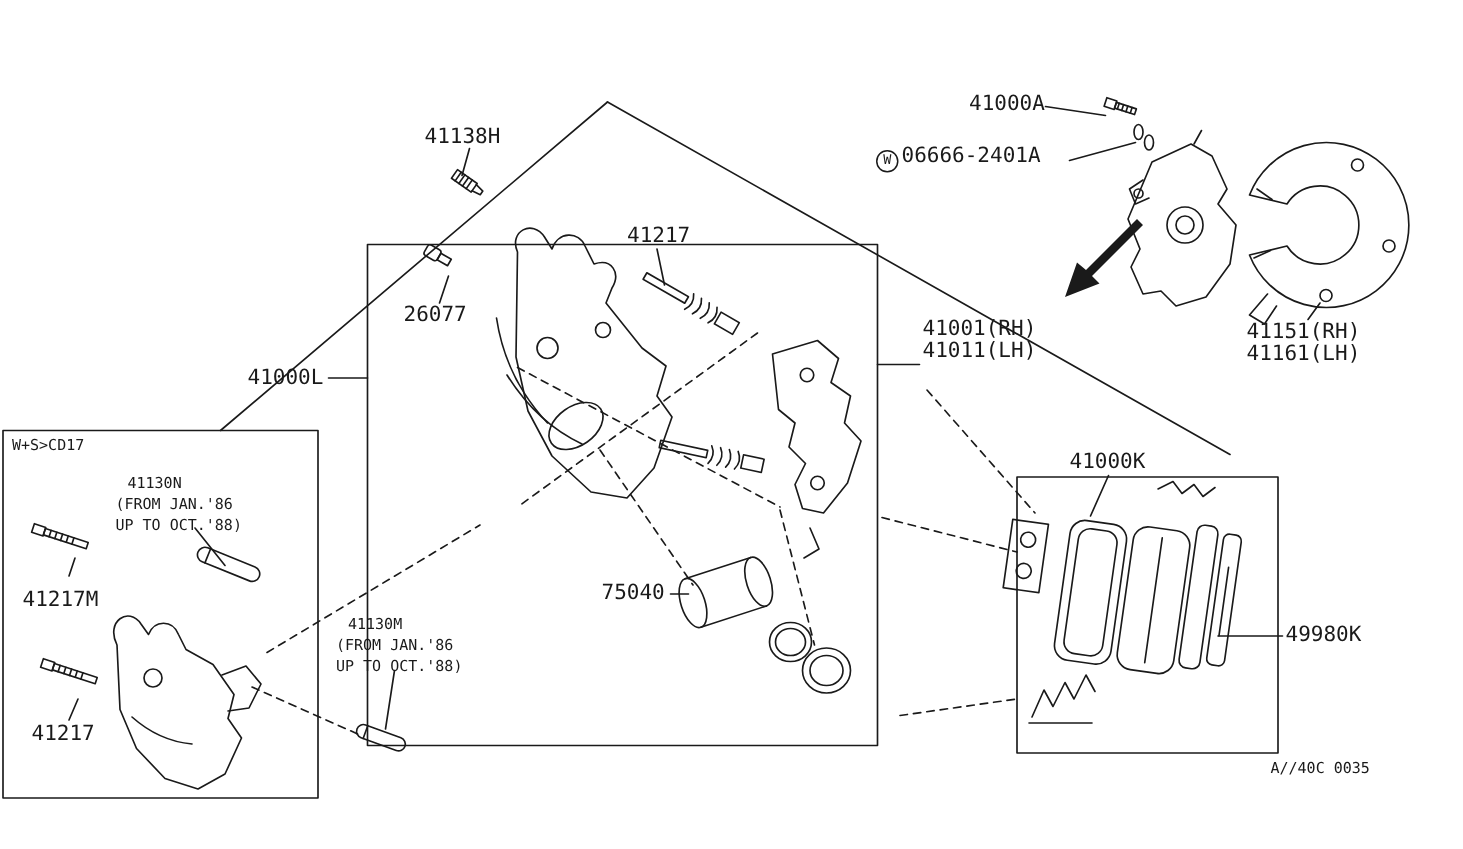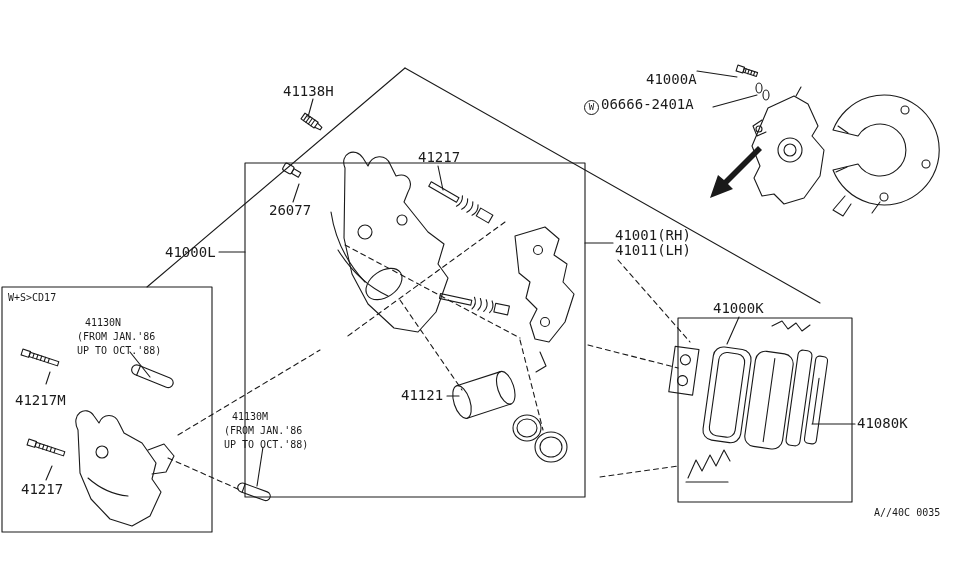--- a/index.html
+++ b/index.html
@@ -195,51 +195,55 @@
         <g transform="translate(238,486) rotate(20)">
           <rect x="0" y="-4.5" width="34" height="9" rx="4.5"></rect>
           <path d="M6,-4.5 V4.5"></path>
         </g>
       </g>
 
     </g>
   </svg>
 
   <div class="lbl" style="left:283px;top:84px">41138H</div>
-  <div class="lbl" style="left:646px;top:72px">41000A</div>
+  <div class="lbl" style="left:646px;top:62px">41000A</div>
 
   <div class="lbl" style="left:584px;top:97px">
     <span class="circ">W</span><span>06666-2401A</span>
   </div>
 
   <div class="lbl" style="left:418px;top:150px">41217</div>
   <div class="lbl" style="left:269px;top:203px">26077</div>
   <div class="lbl" style="left:165px;top:245px">41000L</div>
 
-  <div class="lbl" style="left:615px;top:228px">
+  <div class="lbl" style="left:615px;top:212px">
     <div>41001(RH)</div>
     <div>41011(LH)</div>
   </div>
 
+  <div class="lbl" style="left:831px;top:214px">
+    <div>41151(RH)</div>
+    <div>41161(LH)</div>
+  </div>
 
   <div class="lbl small" style="left:8px;top:291px">W+S&gt;CD17</div>
 
   <div class="lbl small" style="left:77px;top:316px">
     <div style="padding-left:8px">41130N</div>
     <div>(FROM JAN.'86</div>
     <div>UP TO OCT.'88)</div>
   </div>
 
   <div class="lbl" style="left:15px;top:393px">41217M</div>
 
   <div class="lbl small" style="left:224px;top:410px">
     <div style="padding-left:8px">41130M</div>
     <div>(FROM JAN.'86</div>
     <div>UP TO OCT.'88)</div>
   </div>
 
   <div class="lbl" style="left:21px;top:482px">41217</div>
-  <div class="lbl" style="left:401px;top:388px">41121</div>
+  <div class="lbl" style="left:401px;top:388px">75040</div>
   <div class="lbl" style="left:713px;top:301px">41000K</div>
-  <div class="lbl" style="left:857px;top:416px">41080K</div>
-  <div class="lbl small" style="left:874px;top:506px">A//40C 0035</div>
+  <div class="lbl" style="left:857px;top:416px">49980K</div>
+  <div class="lbl small" style="left:847px;top:506px">A//40C 0035</div>
 
 </div>
 
 </body></html>

